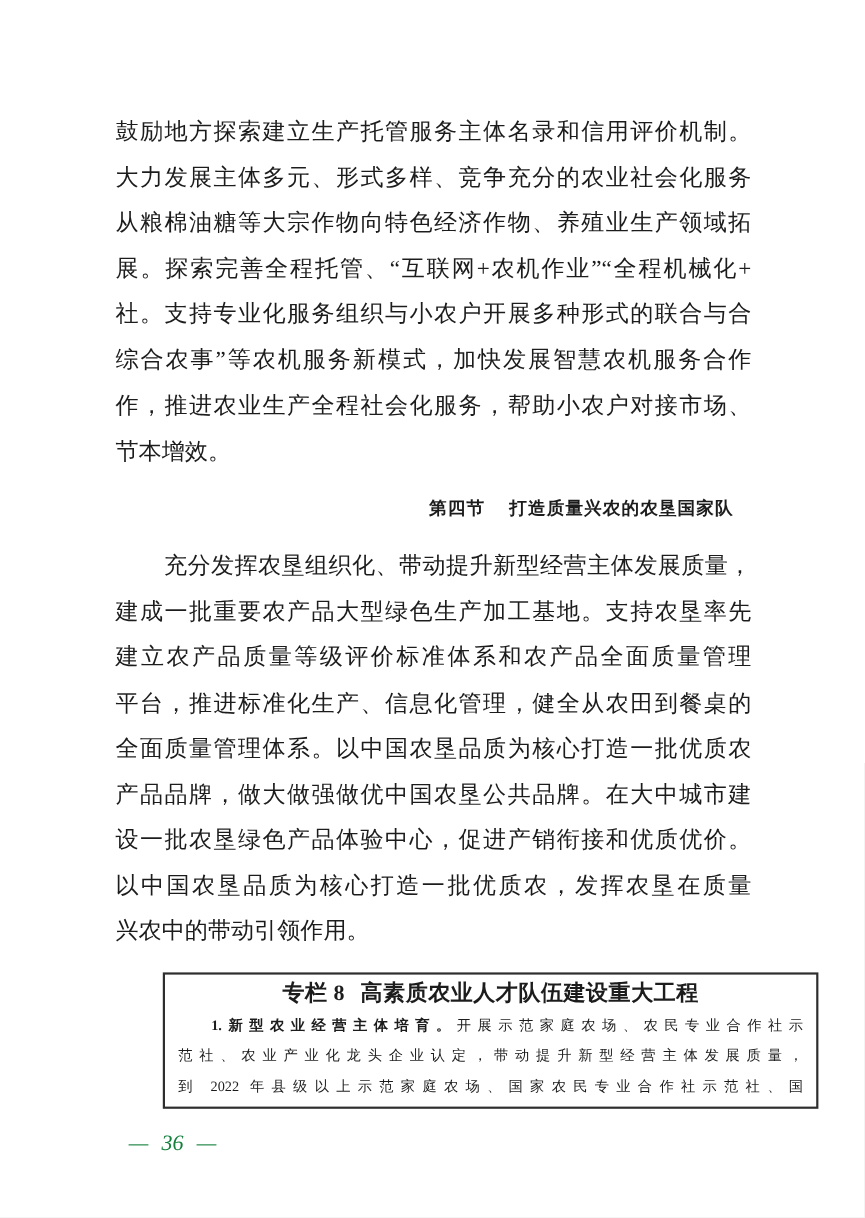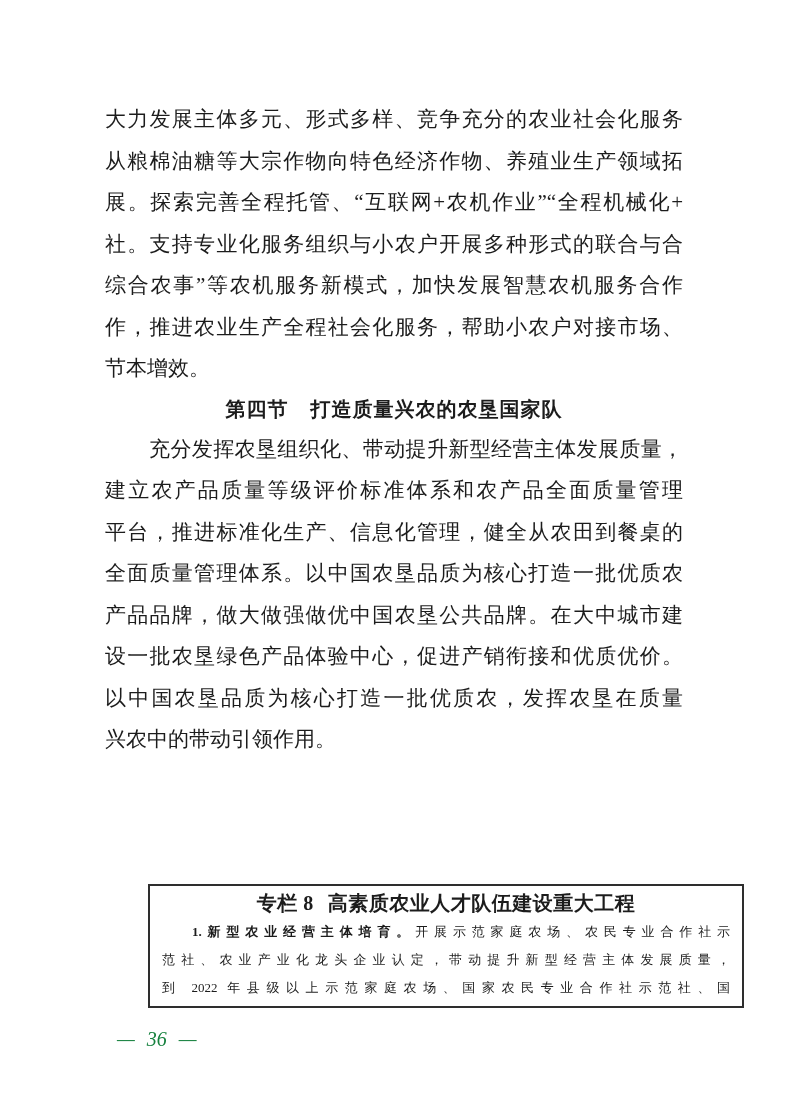--- a/index.html
+++ b/index.html
@@ -15,22 +15,22 @@
   .content{position:absolute;left:105px;top:99px;width:578px;}
   .bline{
     font-size:21px;
     height:41.5px;line-height:41.5px;
     text-align:justify;text-align-last:justify;
     white-space:nowrap;
   }
   .bline.last{text-align-last:left;white-space:normal;}
   .bline.indent{padding-left:44px;}
   .heading{
-    margin:4px;height:31px;line-height:31px;
-    font-size:20px;font-weight:bold;text-align:center;
+    margin:16px;height:31px;line-height:31px;
+    font-size:16px;font-weight:bold;text-align:right;
     letter-spacing:1px;
   }
   .heading .sec-no{margin-right:22px;}
   .callout{
     position:absolute;left:104px;top:884px;width:568px;
     border:2px solid #2e2e2e;
     padding:3px 12px 4px 12px;
     margin-left:44px;
   }
   .callout-title{
@@ -52,35 +52,37 @@
   }
 </style>
 </head>
 <body>
 
 <div class="page">
 
   <div class="content">
 
     <div>
+      <div class="bline">鼓励地方探索建立生产托管服务主体名录和信用评价机制。</div>
       <div class="bline">大力发展主体多元、形式多样、竞争充分的农业社会化服务</div>
       <div class="bline">从粮棉油糖等大宗作物向特色经济作物、养殖业生产领域拓</div>
       <div class="bline">展。探索完善全程托管、“互联网+农机作业”“全程机械化+</div>
       <div class="bline">社。支持专业化服务组织与小农户开展多种形式的联合与合</div>
       <div class="bline">综合农事”等农机服务新模式，加快发展智慧农机服务合作</div>
       <div class="bline">作，推进农业生产全程社会化服务，帮助小农户对接市场、</div>
       <div class="bline last">节本增效。</div>
     </div>
 
     <h2 class="heading">
       <span class="sec-no">第四节</span><span>打造质量兴农的农垦国家队</span>
     </h2>
 
     <div>
       <div class="bline indent">充分发挥农垦组织化、带动提升新型经营主体发展质量，</div>
+      <div class="bline">建成一批重要农产品大型绿色生产加工基地。支持农垦率先</div>
       <div class="bline">建立农产品质量等级评价标准体系和农产品全面质量管理</div>
       <div class="bline">平台，推进标准化生产、信息化管理，健全从农田到餐桌的</div>
       <div class="bline">全面质量管理体系。以中国农垦品质为核心打造一批优质农</div>
       <div class="bline">产品品牌，做大做强做优中国农垦公共品牌。在大中城市建</div>
       <div class="bline">设一批农垦绿色产品体验中心，促进产销衔接和优质优价。</div>
       <div class="bline">以中国农垦品质为核心打造一批优质农，发挥农垦在质量</div>
       <div class="bline last">兴农中的带动引领作用。</div>
     </div>
 
   </div>

